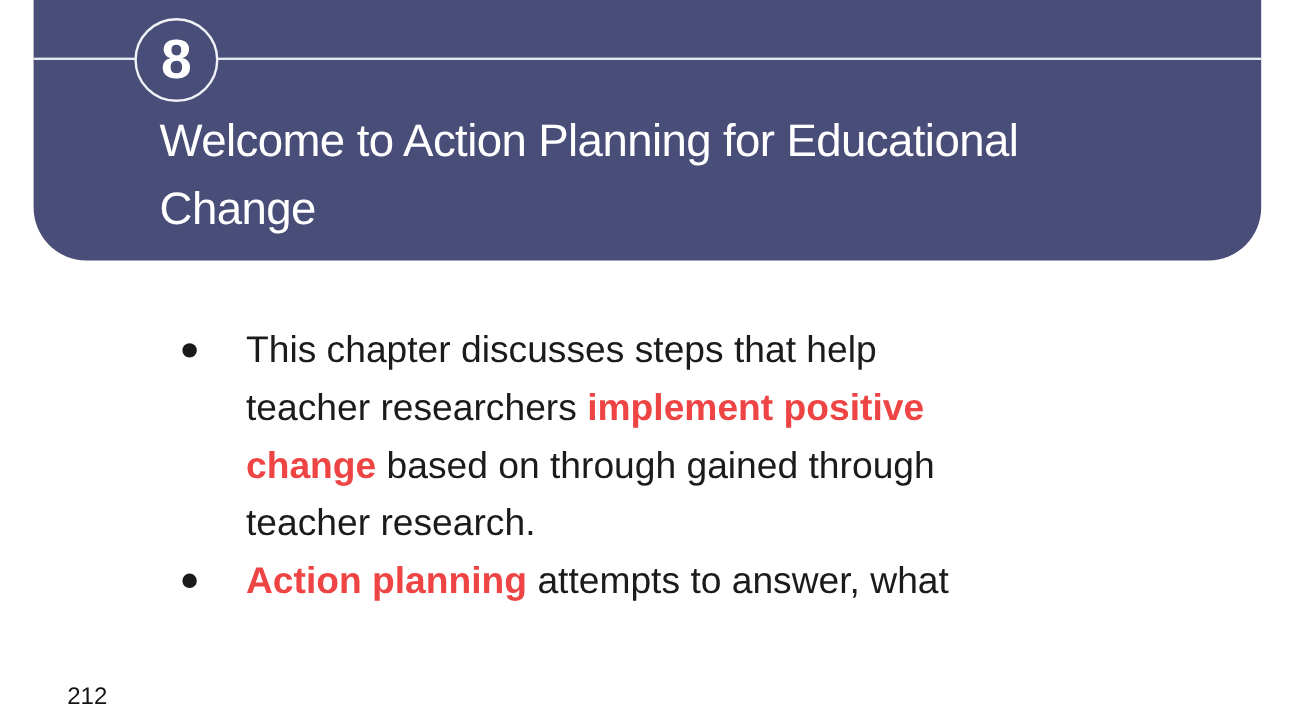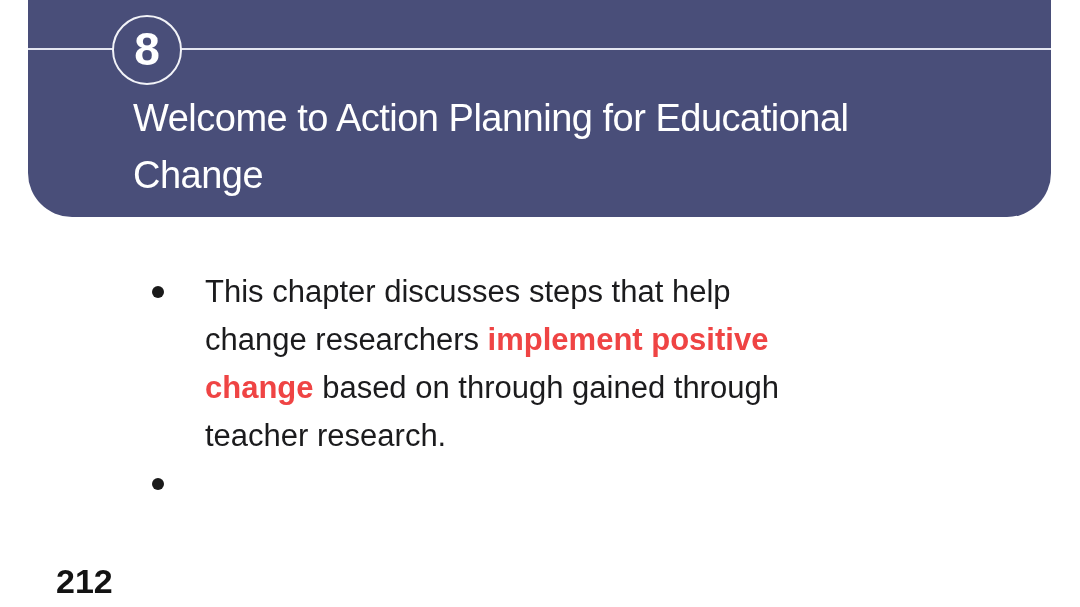--- a/index.html
+++ b/index.html
@@ -89,22 +89,22 @@
     background: #1a1a1a;
     left: 152px;
   }
   .bullet-dot.b1 { top: 286px; }
   .bullet-dot.b2 { top: 478px; }
   .page-number {
     position: absolute;
     left: 56px;
     top: 566px;
     color: #131313;
-    font-size: 34px;
-    font-weight: 700;
+    font-size: 20px;
+    font-weight: 400;
     line-height: 30px;
   }
 </style>
 </head>
 <body>
 
 <div class="slide">
 
   <div class="banner">
     <div class="banner-rule"></div>
@@ -120,25 +120,28 @@
   </div>
 
   <span class="bullet-dot b1"></span>
   <span class="bullet-dot b2"></span>
 
   <div class="content">
     <div>
       <span>This chapter discusses steps that help</span>
     </div>
     <div>
-      <span>change researchers </span><span class="accent-bold">implement positive</span>
+      <span>teacher researchers </span><span class="accent-bold">implement positive</span>
     </div>
     <div>
       <span class="accent-bold">change</span><span> based on through gained through</span>
     </div>
     <div>
       <span>teacher research.</span>
+    </div>
+    <div>
+      <span class="accent-bold">Action planning</span><span> attempts to answer, what</span>
     </div>
   </div>
 
   <div class="page-number">212</div>
 
 </div>
 
 </body></html>

